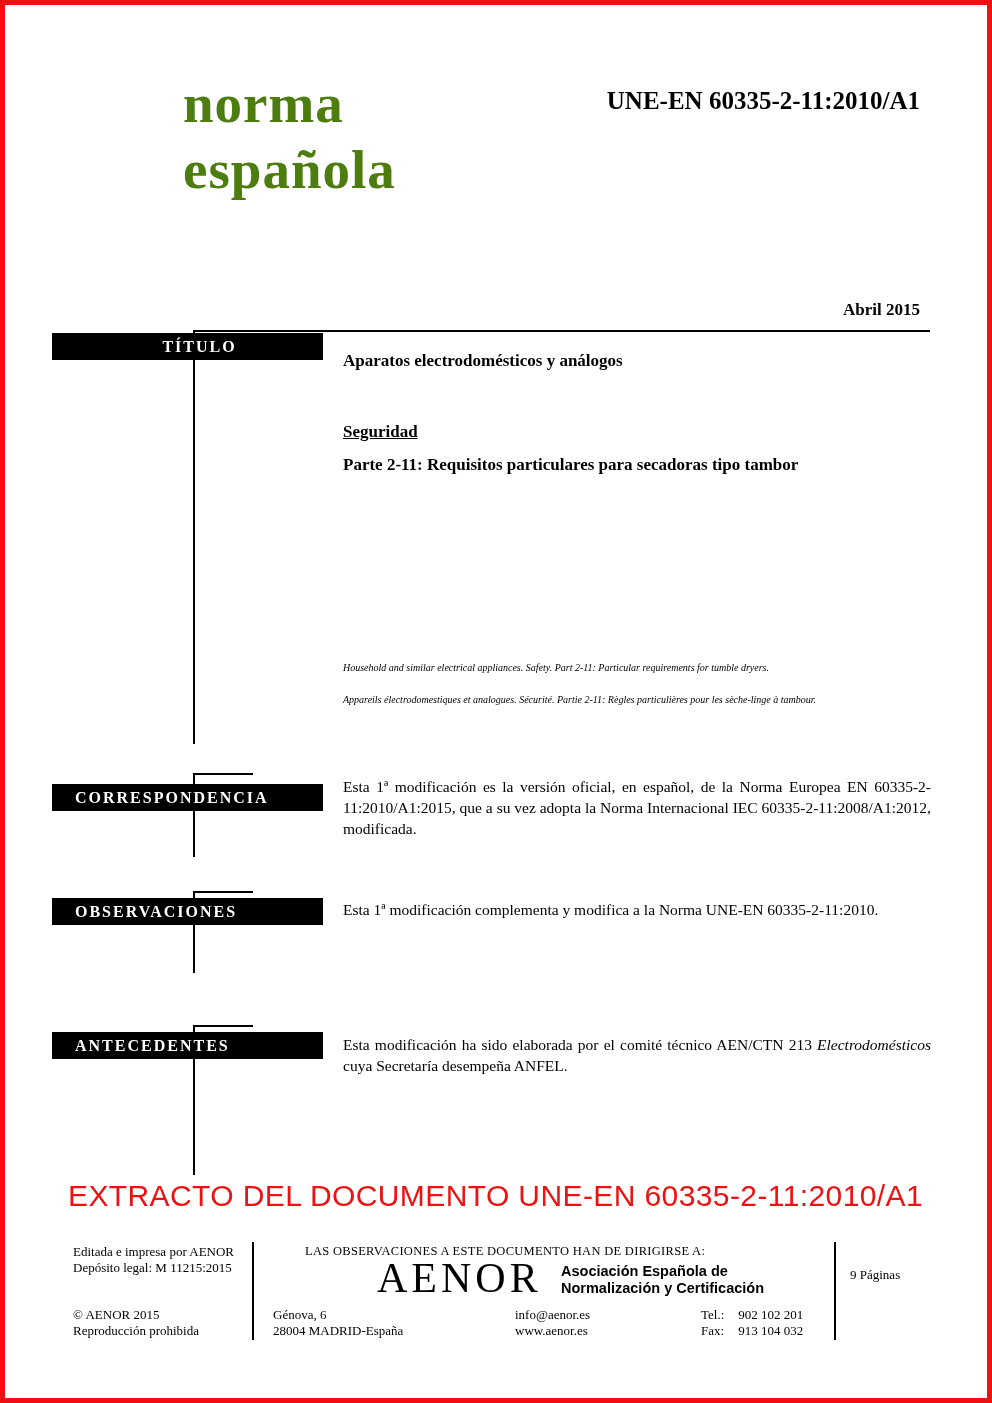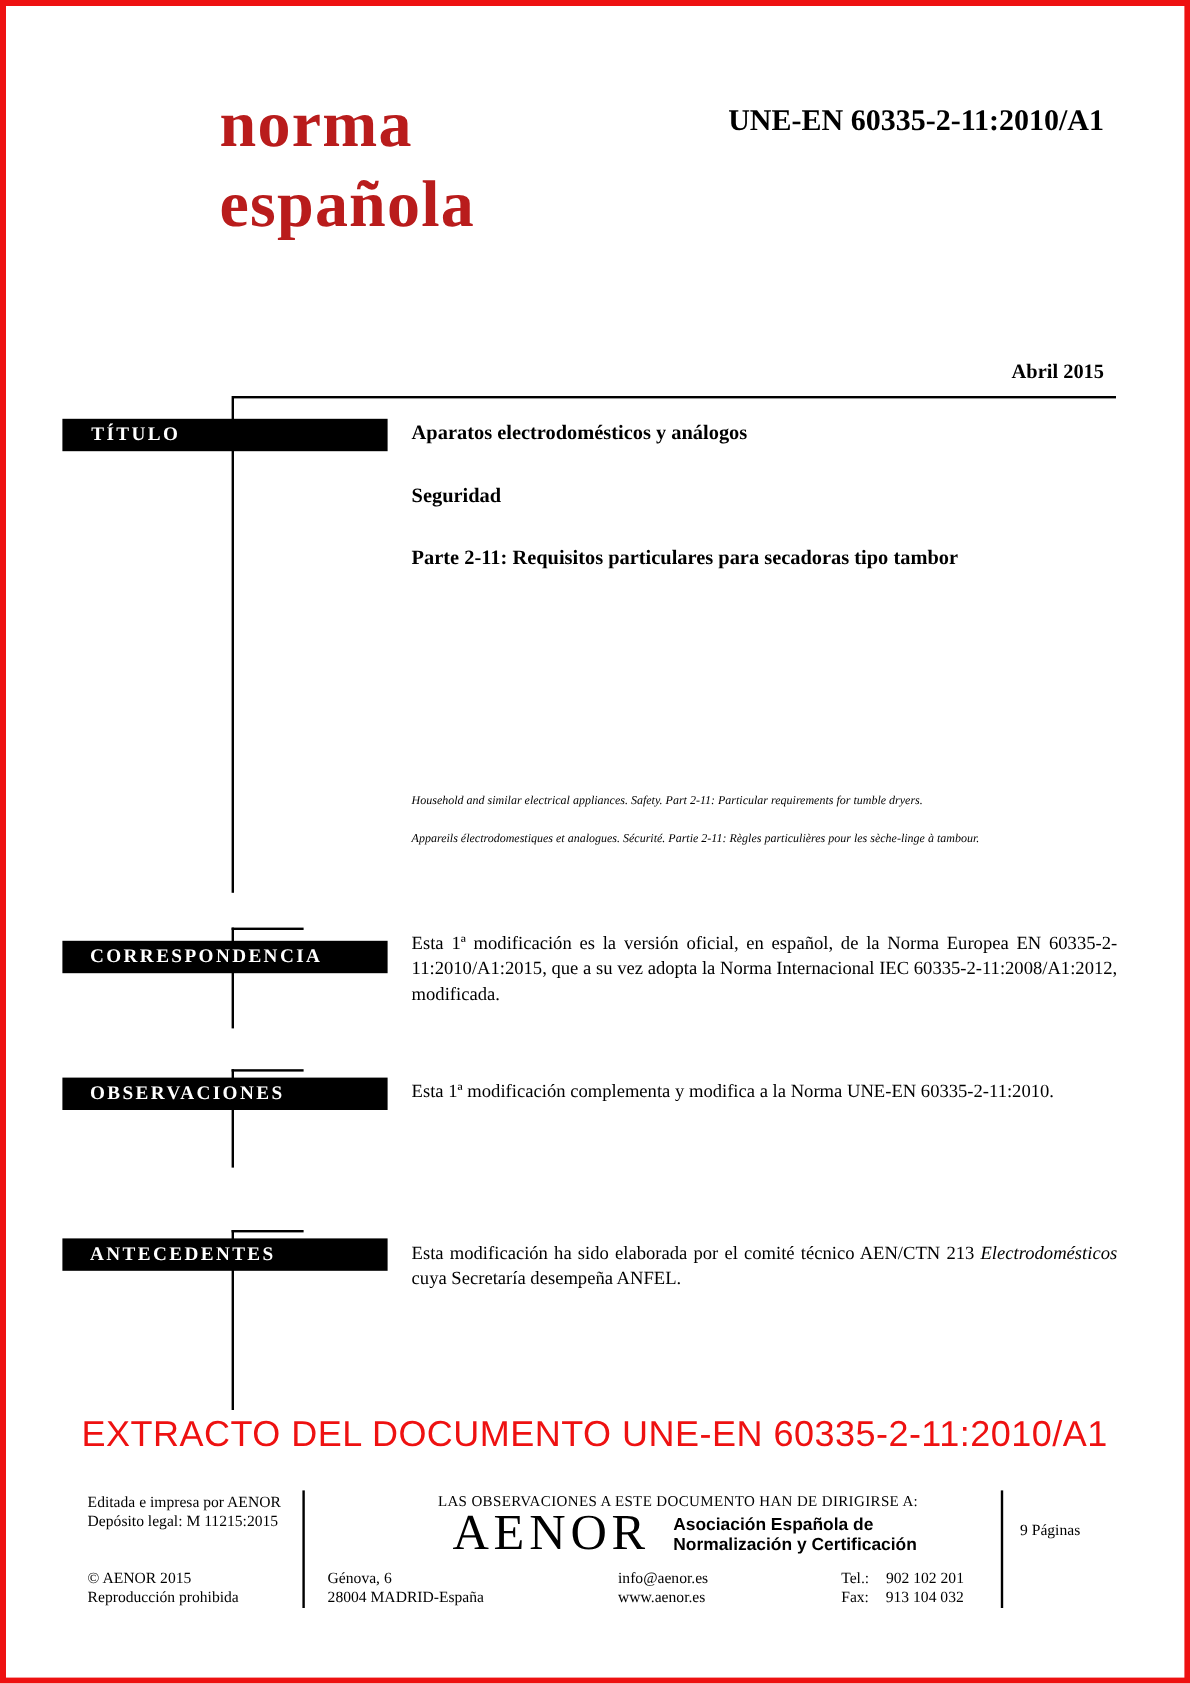--- a/index.html
+++ b/index.html
@@ -9,21 +9,21 @@
     box-sizing:border-box;
     background:#ffffff;
     border:5px solid #ee1111;
     font-family:"Liberation Serif", serif;
     color:#000;
     overflow:hidden;
   }
   .abs{position:absolute;}
   .brand{
     left:178px;top:66px;
-    font-size:55px;font-weight:bold;color:#b91c1c;
+    font-size:55px;font-weight:bold;color:#4d7c0f;
     line-height:66px;letter-spacing:1px;
   }
   .doc-code{
     right:67px;top:82px;
     font-size:25px;font-weight:bold;text-align:center;
   }
   .date{
     right:67px;top:295px;
     font-size:17px;font-weight:bold;text-align:right;
   }
@@ -53,21 +53,21 @@
   }
   .extract{
     left:63px;top:1174px;width:870px;
     font-family:"Liberation Sans", sans-serif;
     font-size:30px;color:#ee1111;
     white-space:nowrap;letter-spacing:0.4px;
   }
   .ft{font-size:13px;line-height:16px;}
   .notice{
     left:300px;top:1239px;width:520px;
-    font-size:12.5px;text-align:center;letter-spacing:0.3px;
+    font-size:12.5px;letter-spacing:0.3px;
   }
   .aenor-logo{
     left:372px;top:1252px;
     font-size:42px;font-weight:normal;letter-spacing:4px;
     line-height:42px;
   }
   .org-name{
     left:556px;top:1258px;
     font-family:"Liberation Sans", sans-serif;
     font-size:14.5px;font-weight:bold;line-height:17px;
@@ -92,27 +92,27 @@
 
   <div class="abs hline" style="left:188px;top:768px;width:60px;"></div>
   <div class="abs vline" style="left:188px;top:768px;height:84px;"></div>
 
   <div class="abs hline" style="left:188px;top:886px;width:60px;"></div>
   <div class="abs vline" style="left:188px;top:886px;height:82px;"></div>
 
   <div class="abs hline" style="left:188px;top:1020px;width:60px;"></div>
   <div class="abs vline" style="left:188px;top:1020px;height:150px;"></div>
 
-  <div class="abs label-box" style="top:344px;padding-left:24px;">TÍTULO</div>
+  <div class="abs label-box" style="top:328px;padding-left:24px;text-align:center;">TÍTULO</div>
   <div class="abs label-box" style="top:779px;">CORRESPONDENCIA</div>
   <div class="abs label-box" style="top:893px;">OBSERVACIONES</div>
   <div class="abs title-line" style="top:346px;">Aparatos electrodomésticos y análogos</div>
 
   <div class="abs label-box" style="top:1027px;">ANTECEDENTES</div>
-  <div class="abs title-line" style="top:398px;">Seguridad</div>
+  <div class="abs title-line" style="top:417px;text-decoration:underline;">Seguridad</div>
   <div class="abs title-line" style="top:450px;">Parte 2-11: Requisitos particulares para secadoras tipo tambor</div>
 
   <div class="abs trans" style="top:655px;">Household and similar electrical appliances. Safety. Part 2-11: Particular requirements for tumble dryers.</div>
   <div class="abs trans" style="top:687px;">Appareils électrodomestiques et analogues. Sécurité. Partie 2-11: Règles particulières pour les sèche-linge à tambour.</div>
 
   <div class="abs para" style="top:771px;">Esta 1ª modificación es la versión oficial, en español, de la Norma Europea EN 60335-2-11:2010/A1:2015, que a su vez adopta la Norma Internacional IEC 60335-2-11:2008/A1:2012, modificada.</div>
   <div class="abs para" style="top:894px;text-align:left;">Esta 1ª modificación complementa y modifica a la Norma UNE-EN 60335-2-11:2010.</div>
   <div class="abs para" style="top:1029px;"><span>Esta modificación ha sido elaborada por el comité técnico AEN/CTN 213 </span><span style="font-style:italic;">Electrodomésticos</span><span> cuya Secretaría desempeña ANFEL.</span></div>
 
   <div class="abs extract">EXTRACTO DEL DOCUMENTO UNE-EN 60335-2-11:2010/A1</div>

